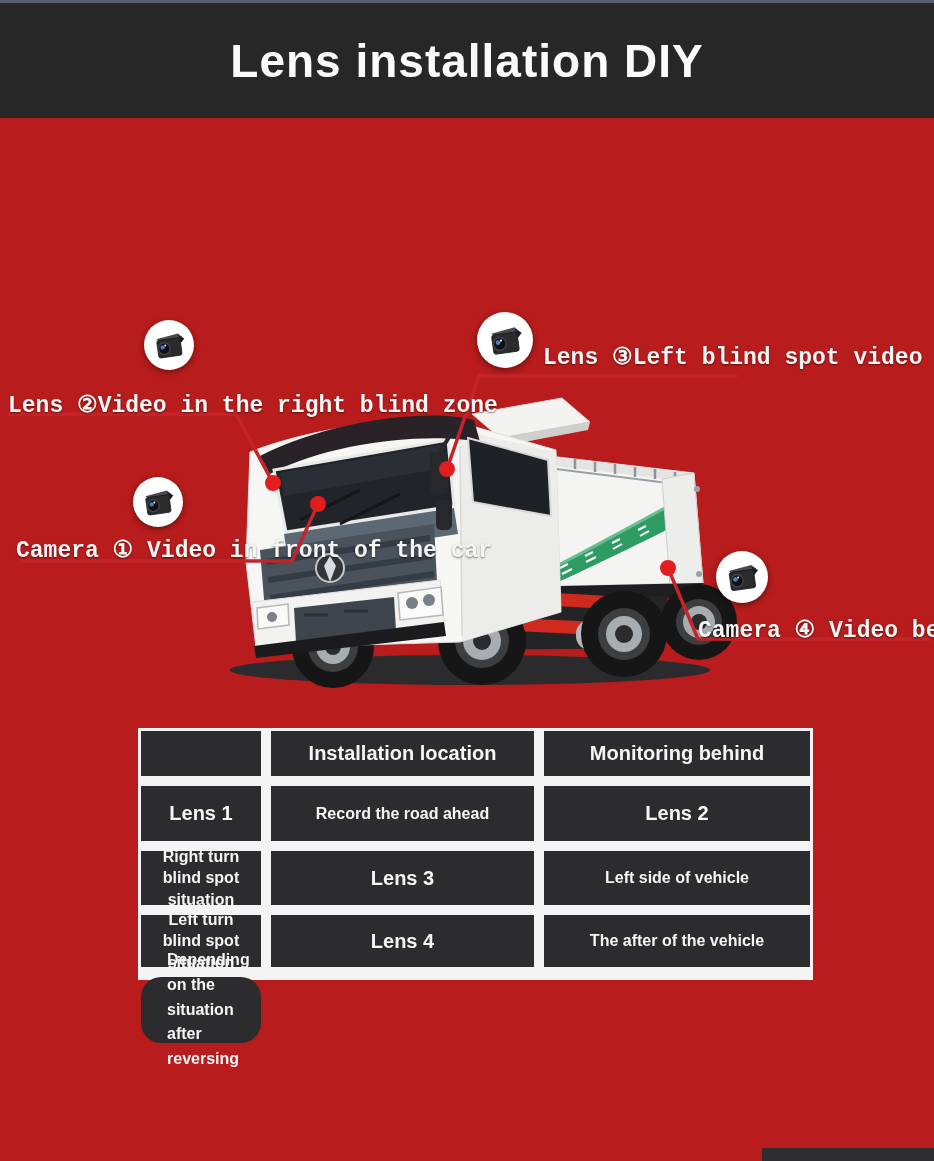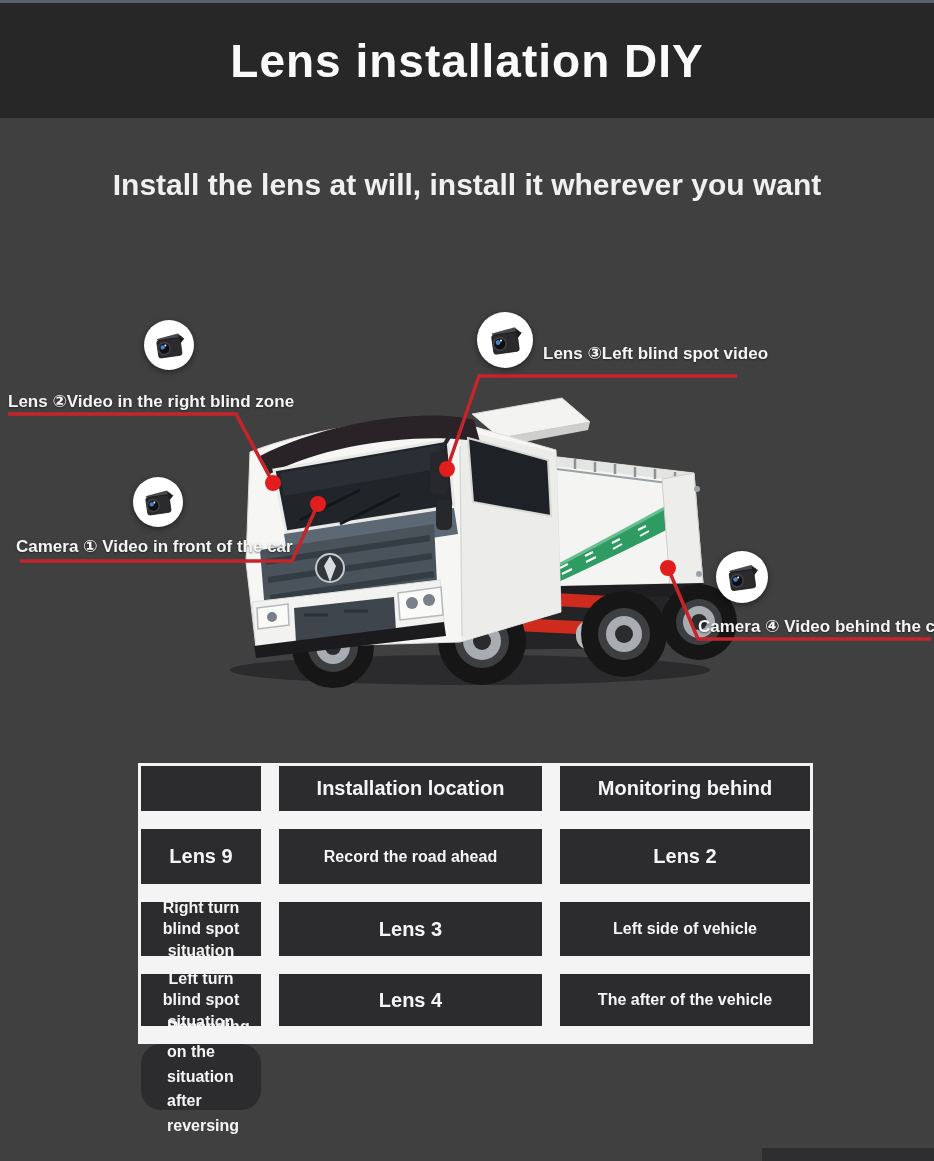--- a/index.html
+++ b/index.html
@@ -1,55 +1,54 @@
 <!DOCTYPE html>
 <html><head>
 <meta charset="utf-8">
 <style>
   html,body{margin:0;padding:0;background:#1a1a1a;}
   .poster{
     position:relative;width:934px;height:1161px;overflow:hidden;
-    background:#404040;
+    background:#b91c1c;
     font-family:"Liberation Sans","DejaVu Sans",sans-serif;
     color:#f2f2f2;
   }
   .topstrip{position:absolute;left:0;top:0;width:934px;height:3px;background:#59616e;}
   .header{position:absolute;left:0;top:3px;width:934px;height:115px;background:#272728;
     display:flex;align-items:center;justify-content:center;}
   .title{font-size:46px;font-weight:bold;letter-spacing:1px;color:#fafafa;}
   .subtitle{position:absolute;left:0;top:168px;width:934px;text-align:center;
     font-size:30px;font-weight:600;color:#f0f0f0;}
   .scene{position:absolute;left:0;top:0;width:934px;height:1161px;pointer-events:none;}
-  .callout-label{position:absolute;font-size:17px;font-weight:bold;color:#f5f5f5;
-    white-space:nowrap;text-shadow:0 1px 2px rgba(0,0,0,.5);}
+  .callout-label{position:absolute;font-size:23px;font-weight:bold;color:#f5f5f5;
+    white-space:nowrap;text-shadow:0 1px 2px rgba(0,0,0,.5);font-family:Liberation Mono, monospace;}
   .cam-circle{position:absolute;background:#ffffff;border-radius:50%;
     box-shadow:0 2px 6px rgba(0,0,0,.45);display:flex;align-items:center;justify-content:center;}
   
-  .ptable{position:absolute;left:138px;top:763px;width:675px;height:281px;
+  .ptable{position:absolute;left:138px;top:728px;width:675px;height:252px;
     box-sizing:border-box;border:3px solid #f4f4f4;background:#f4f4f4;
     display:grid;grid-template-columns:120px 263px 1fr;
-    grid-template-rows:45px 55px 54px 52px 66px;gap:18px;}
+    grid-template-rows:45px 55px 54px 52px 66px;gap:10px;}
   .ptable .cell{background:#2c2c2e;display:flex;align-items:center;justify-content:center;
     text-align:center;font-weight:bold;color:#f5f5f5;font-size:16px;line-height:1.35;padding:0 8px;box-sizing:border-box;}
   .ptable .hcell{font-size:20px;}
   .ptable .ncell{font-size:20px;}
   .ptable .wrapcell{justify-content:flex-start;text-align:left;padding:0 14px 0 26px;line-height:1.55;border-radius:20px;}
   .watermark{position:absolute;left:762px;top:1148px;width:172px;height:13px;background:#2e2e30;}
 </style>
 </head>
 <body>
 
 <div class="poster">
   <div class="topstrip"></div>
 
   <div class="header">
     <div class="title">Lens installation DIY</div>
   </div>
 
-  <div class="subtitle">Install the lens at will, install it wherever you want</div>
 
   <svg class="scene" viewBox="0 0 934 1161" xmlns="http://www.w3.org/2000/svg">
 
     <ellipse cx="470" cy="670" rx="240" ry="15" fill="#2b2b2d"></ellipse>
 
     <g>
       <polygon points="472,414 562,398 590,422 500,438" fill="#f3f3f1" stroke="#d5d5d3" stroke-width="1"></polygon>
       <polygon points="500,438 590,422 588,430 502,446" fill="#cfcfcd"></polygon>
       <polygon points="498,450 694,473 703,583 516,587" fill="#f4f4f2" stroke="#d8d8d6" stroke-width="1"></polygon>
       <polygon points="498,450 694,473 692,482 496,459" fill="#e4e4e2"></polygon>
@@ -193,21 +192,21 @@
   <div class="callout-label" style="left:8px;top:391px;">Lens ②Video in the right blind zone</div>
   <div class="callout-label" style="left:543px;top:343px;">Lens ③Left blind spot video</div>
   <div class="callout-label" style="left:16px;top:536px;">Camera ① Video in front of the car</div>
   <div class="callout-label" style="left:698px;top:616px;">Camera ④ Video behind the car</div>
 
   <div class="ptable">
     <div class="cell hcell"></div>
     <div class="cell hcell">Installation location</div>
     <div class="cell hcell">Monitoring behind</div>
 
-    <div class="cell ncell">Lens 9</div>
+    <div class="cell ncell">Lens 1</div>
     <div class="cell">Record the road ahead</div>
 
     <div class="cell ncell">Lens 2</div>
     <div class="cell">Right turn blind spot situation</div>
 
     <div class="cell ncell">Lens 3</div>
     <div class="cell">Left side of vehicle</div>
     <div class="cell">Left turn blind spot situation</div>
 
     <div class="cell ncell">Lens 4</div>

